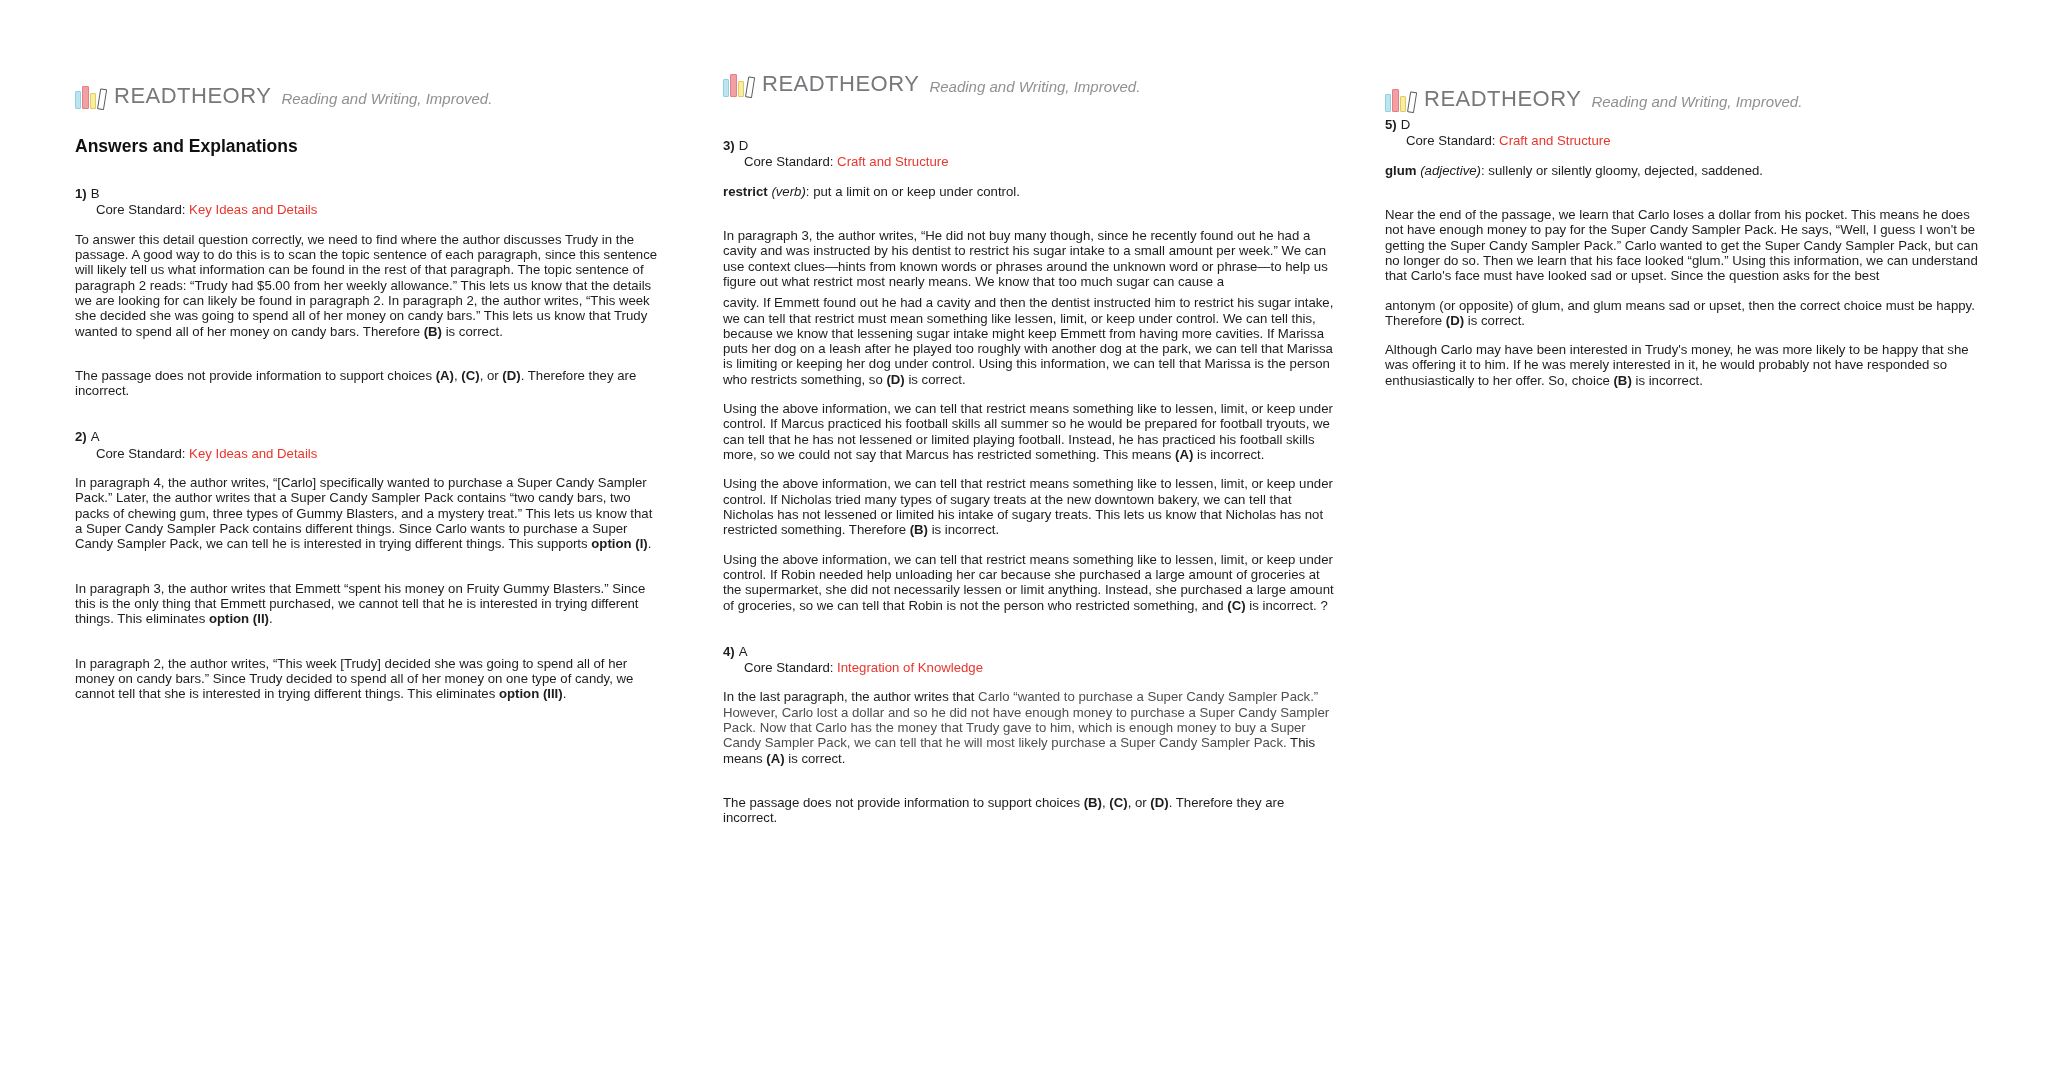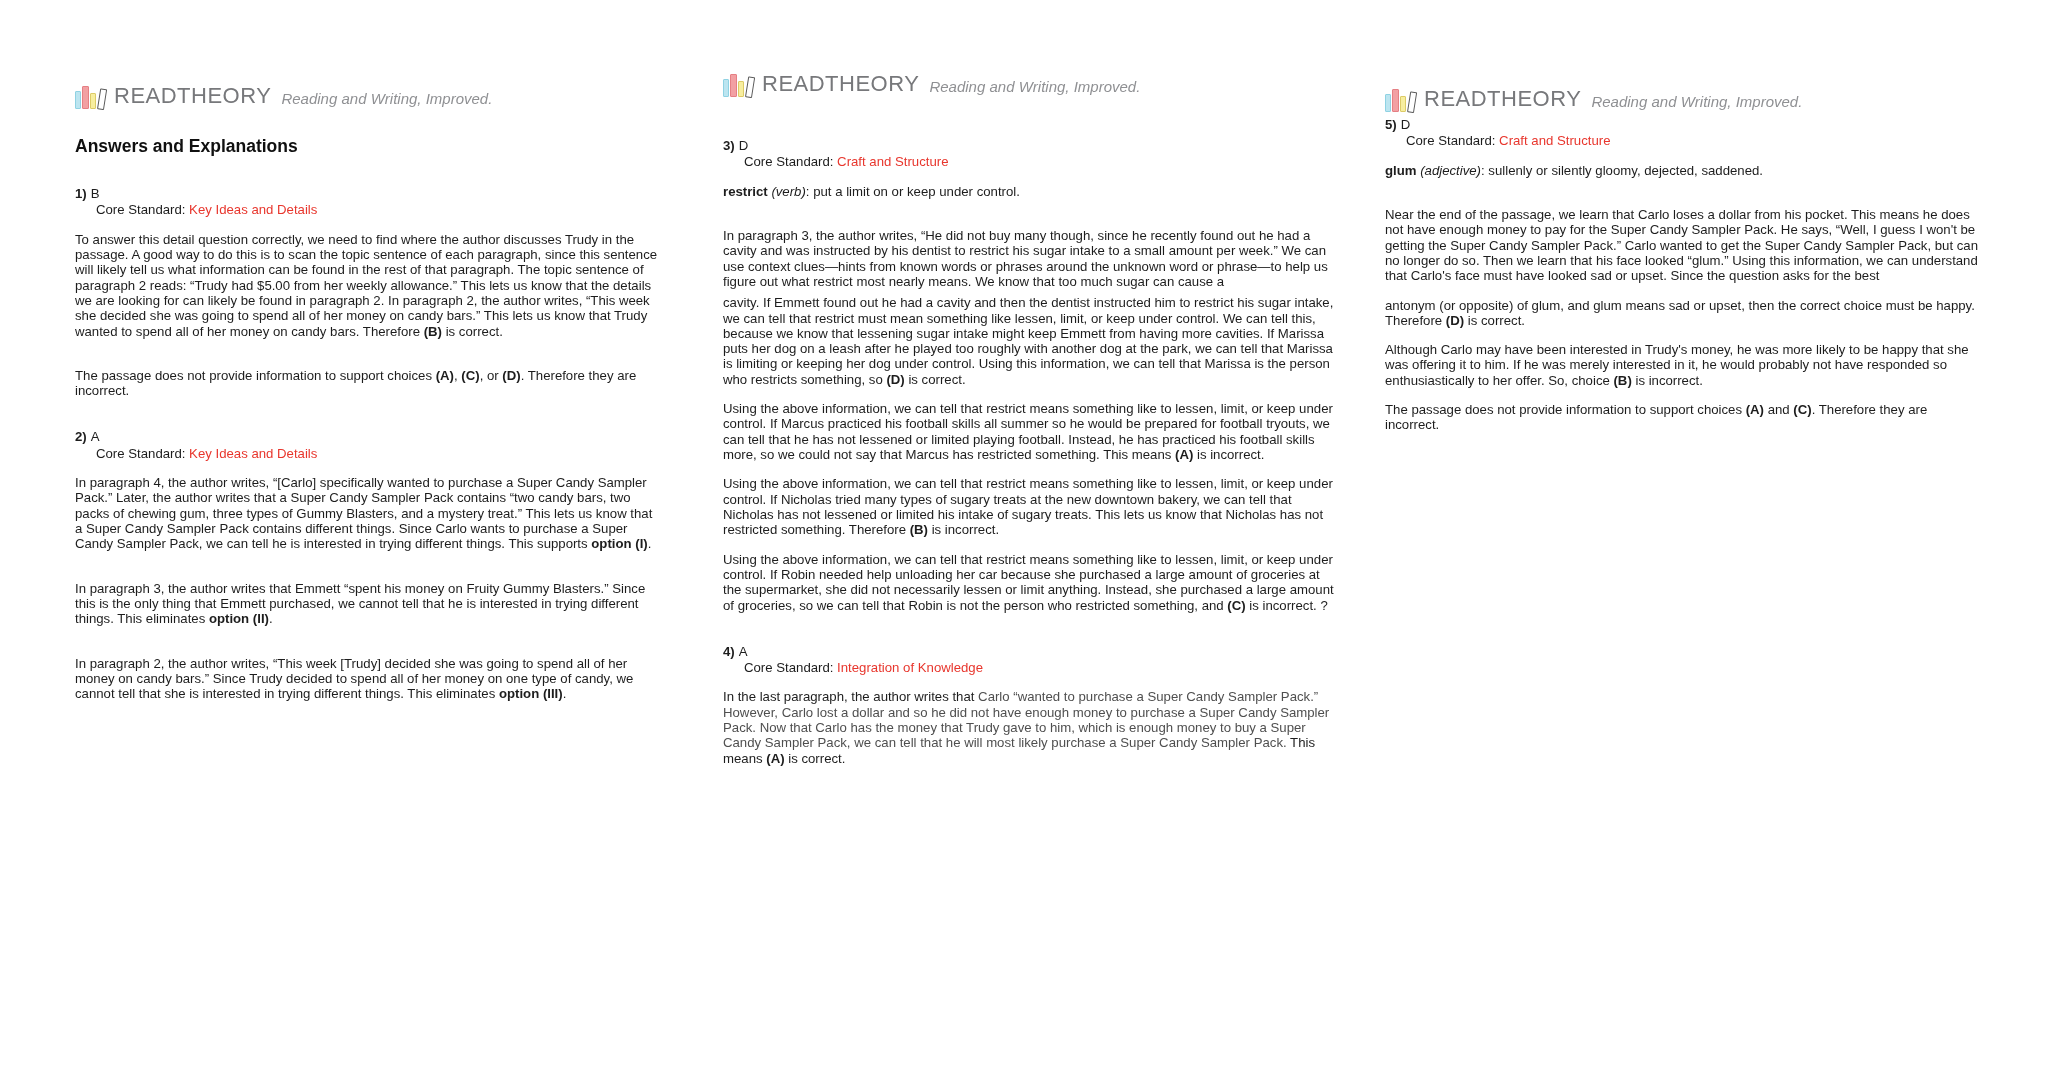--- a/index.html
+++ b/index.html
@@ -125,20 +125,21 @@
         <article class="answer">
     <div class="head">
       <span class="num bold">4)</span><span class="letter">A</span>
       <div class="core">
         <span>Core Standard:</span>
         <span class="red">Integration of Knowledge</span>
       </div>
     </div>
     <div class="paras">
             <p class="para gap-normal"><span>In the last paragraph, the author writes that </span><span class="muted">Carlo “wanted to purchase a Super Candy Sampler Pack.” However, Carlo lost a dollar and so he did not have enough money to purchase a Super Candy Sampler Pack. Now that Carlo has the money that Trudy gave to him, which is enough money to buy a Super Candy Sampler Pack, we can tell that he will most likely purchase a Super Candy Sampler Pack.</span><span> This means </span><span class="bold">(A)</span><span> is correct.</span></p>
+            <p class="para gap-large"><span>The passage does not provide information to support choices </span><span class="bold">(B)</span><span>, </span><span class="bold">(C)</span><span>, or </span><span class="bold">(D)</span><span>. Therefore they are incorrect.</span></p>
           </div>
   </article>
       </div>
   </section>
     <section class="page" id="page-3">
     <header class="logo">
       <span class="books">
           <span class="bk bk-blue"></span>
           <span class="bk bk-red"></span>
           <span class="bk bk-yellow"></span>
@@ -155,18 +156,17 @@
       <div class="core">
         <span>Core Standard:</span>
         <span class="red">Craft and Structure</span>
       </div>
     </div>
     <div class="paras">
             <p class="para gap-normal"><span class="bold">glum</span><span class="italic"> (adjective)</span><span>: sullenly or silently gloomy, dejected, saddened.</span></p>
             <p class="para gap-large"><span>Near the end of the passage, we learn that Carlo loses a dollar from his pocket. This means he does not have enough money to pay for the Super Candy Sampler Pack. He says, “Well, I guess I won't be getting the Super Candy Sampler Pack.” Carlo wanted to get the Super Candy Sampler Pack, but can no longer do so. Then we learn that his face looked “glum.” Using this information, we can understand that Carlo's face must have looked sad or upset. Since the question asks for the best</span></p>
             <p class="para gap-normal"><span>antonym (or opposite) of glum, and glum means sad or upset, then the correct choice must be happy. Therefore </span><span class="bold">(D)</span><span> is correct.</span></p>
             <p class="para gap-normal"><span>Although Carlo may have been interested in Trudy's money, he was more likely to be happy that she was offering it to him. If he was merely interested in it, he would probably not have responded so enthusiastically to her offer. So, choice </span><span class="bold">(B)</span><span> is incorrect.</span></p>
-            <p class="para gap-normal"><span>The passage does not provide information to support choices </span><span class="bold">(A)</span><span> and </span><span class="bold">(C)</span><span>. Therefore they are incorrect.</span></p>
           </div>
   </article>
       </div>
   </section>
   </div>
 
 </body></html>

